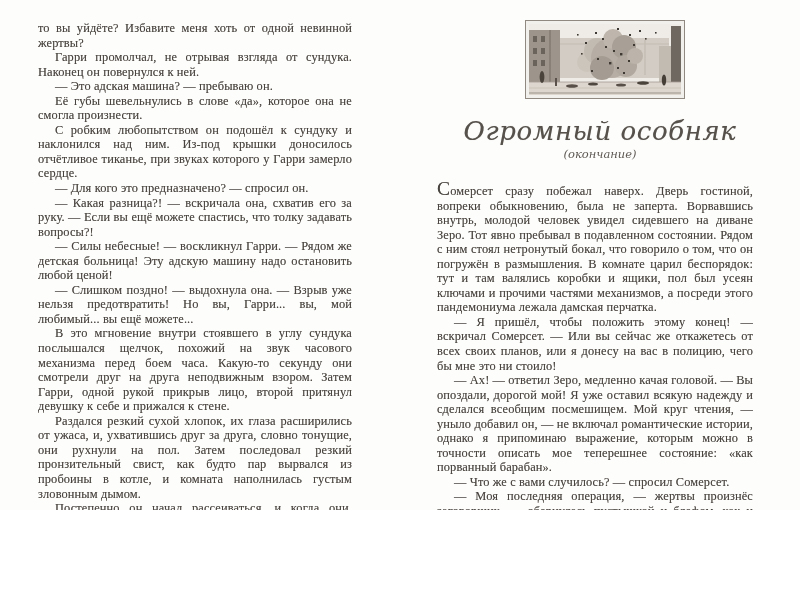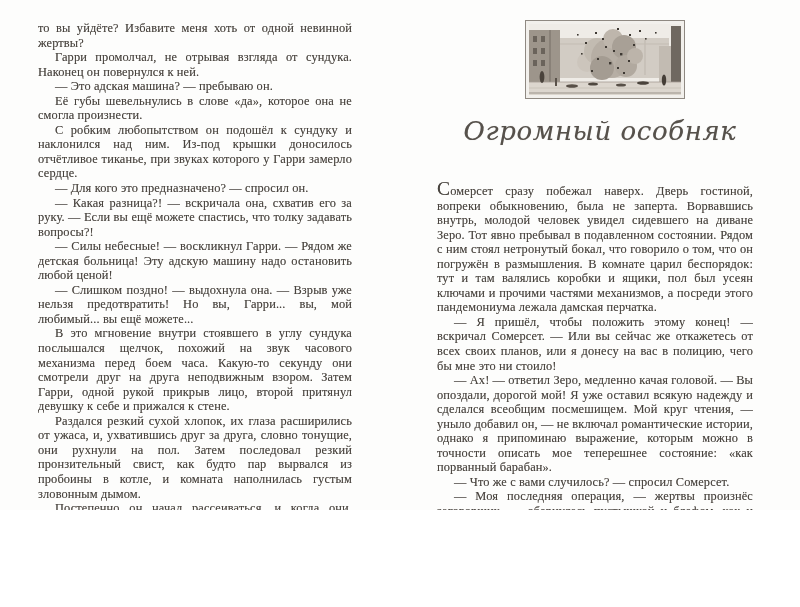--- a/index.html
+++ b/index.html
@@ -141,20 +141,21 @@
       <ellipse cx="47" cy="66" rx="6" ry="1.8" fill="#585048"></ellipse>
       <ellipse cx="68" cy="64" rx="5" ry="1.6" fill="#4f4840"></ellipse>
       <ellipse cx="96" cy="65" rx="5" ry="1.5" fill="#585048"></ellipse>
       <ellipse cx="118" cy="63" rx="6" ry="1.8" fill="#4a433c"></ellipse>
       <ellipse cx="139" cy="60" rx="2.2" ry="5.5" fill="#453e37"></ellipse>
       <rect x="30" y="58" width="2" height="8" fill="#5a524a"></rect>
     </svg>
   </div>
 
   <div class="chapter-title">Огромный особняк</div>
+  <div class="chapter-subtitle">(окончание)</div>
 
   <div class="textcol right-col">
     <p class="noindent"><span class="dropcap">С</span><span>омерсет сразу побежал наверх. Дверь гостиной, вопреки обыкновению, была не заперта. Ворвавшись внутрь, молодой человек увидел сидевшего на диване Зеро. Тот явно пребывал в подавленном состоянии. Рядом с ним стоял нетронутый бокал, что говорило о том, что он погружён в размышления. В комнате царил беспорядок: тут и там валялись коробки и ящики, пол был усеян ключами и прочими частями механизмов, а посреди этого пандемониума лежала дамская перчатка.</span></p>
     <p>— Я пришёл, чтобы положить этому конец! — вскричал Сомерсет. — Или вы сейчас же откажетесь от всех своих планов, или я донесу на вас в полицию, чего бы мне это ни стоило!</p>
     <p>— Ах! — ответил Зеро, медленно качая головой. — Вы опоздали, дорогой мой! Я уже оставил всякую надежду и сделался всеобщим посмешищем. Мой круг чтения, — уныло добавил он, — не включал романтические истории, однако я припоминаю выражение, которым можно в точности описать мое теперешнее состояние: «как порванный барабан».</p>
     <p>— Что же с вами случилось? — спросил Сомерсет.</p>
     <p>— Моя последняя операция, — жертвы произнёс заговорщик, — обернулась пустышкой и блефом, как и все остальные. Напрасно я смешивал компоненты, напрасно я прилаживал пружины, и теперь я пребываю в таком разочаровании, что не могу видеть никого, кроме вас, до-</p>
   </div>
 
   <div class="page-number">227</div>

